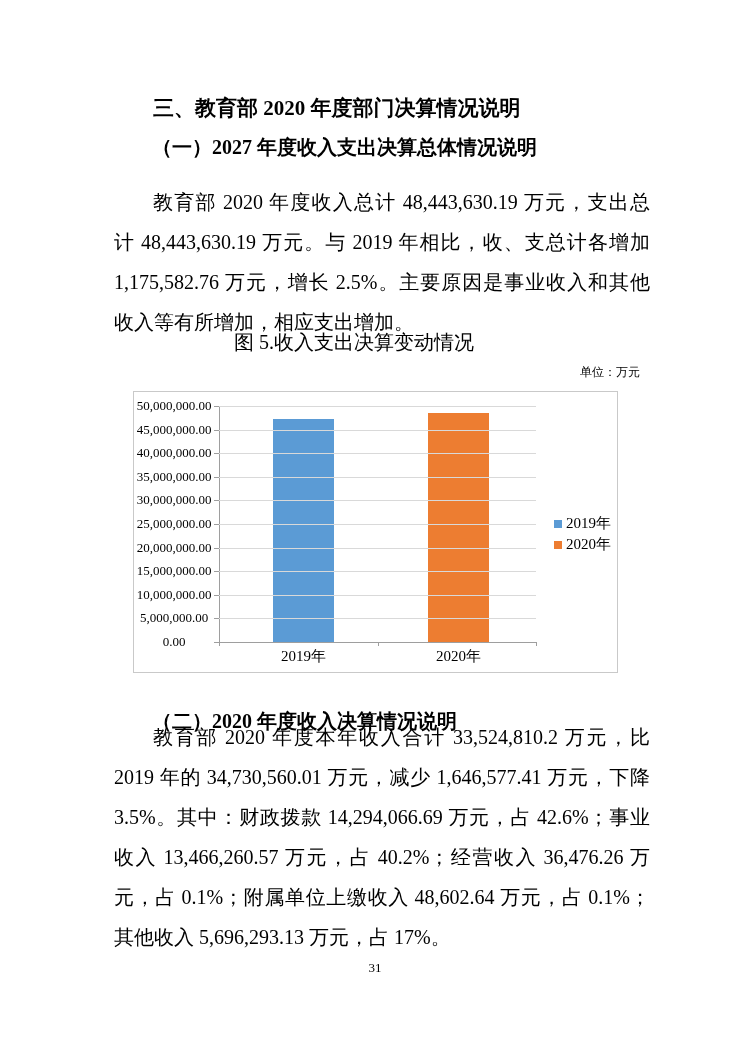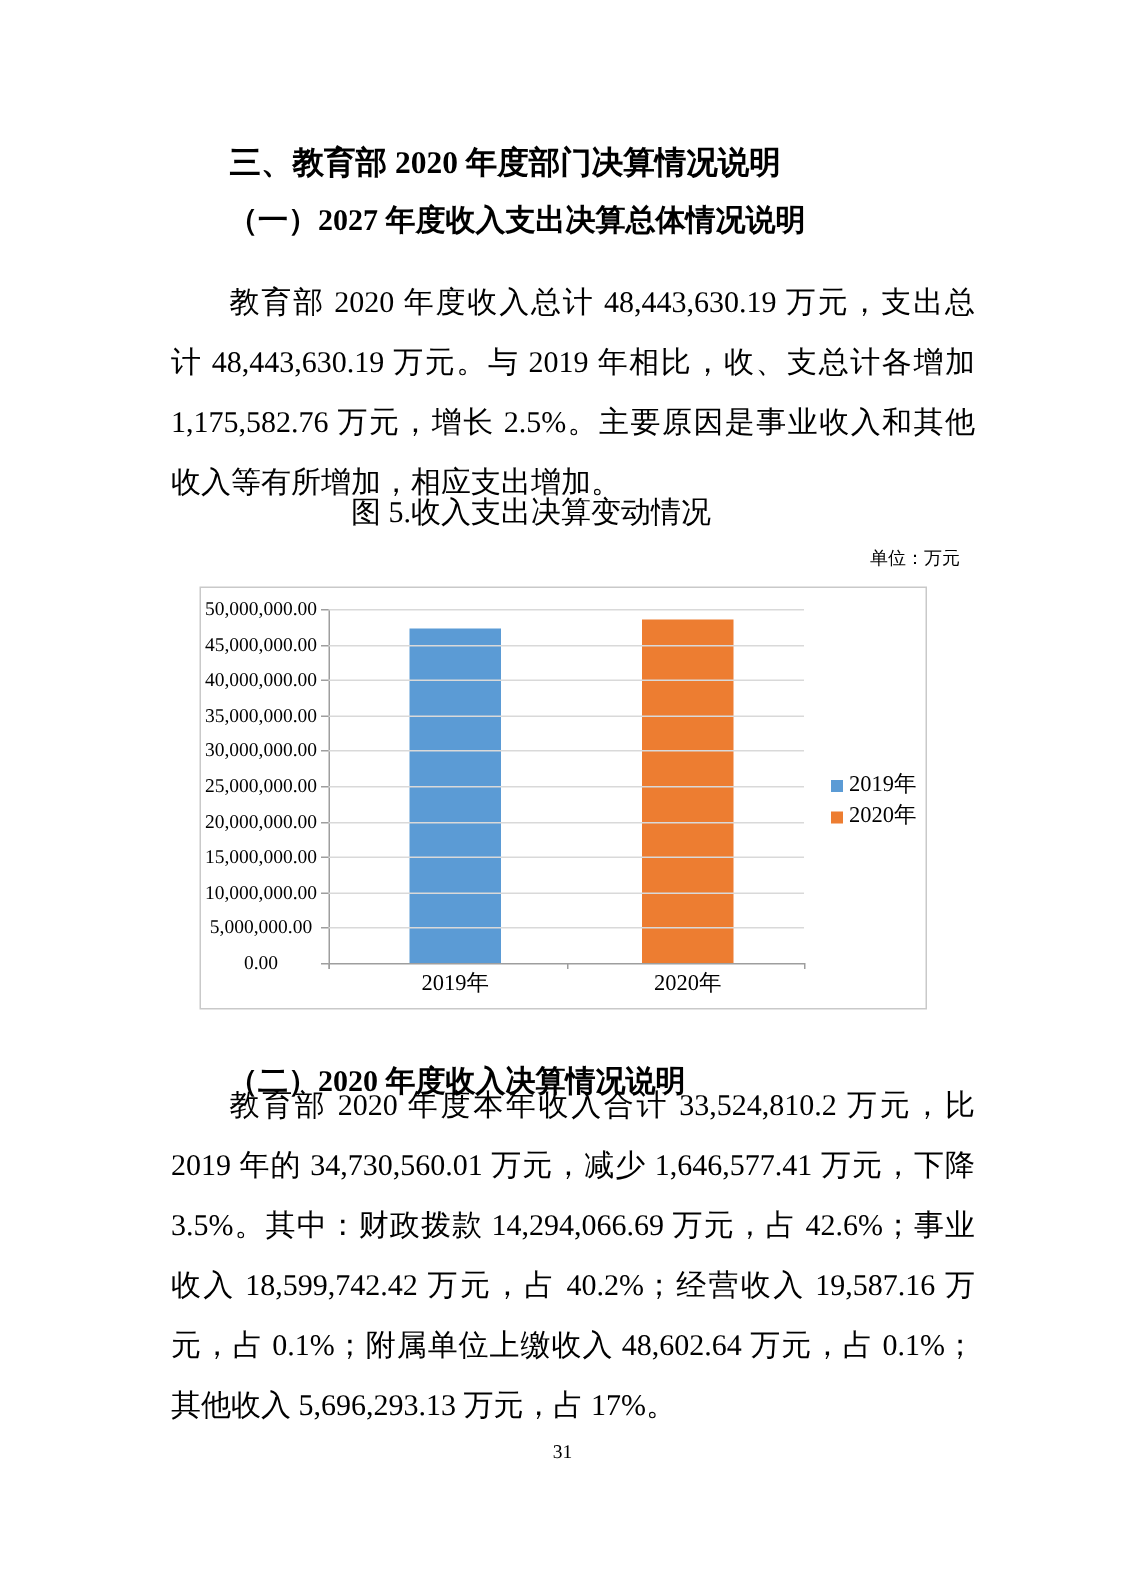--- a/index.html
+++ b/index.html
@@ -124,20 +124,20 @@
       <div class="xcat-label" style="left: 109.5px;">2019年</div>
       <div class="xcat-label" style="left: 264.5px;">2020年</div>
     </div>
 
   <div class="abs sec-title" id="sec2-title">（二）2020 年度收入决算情况说明</div>
 
   <div class="abs para" id="para2">
       <div class="line indent">教育部 2020 年度本年收入合计 33,524,810.2 万元，比</div>
       <div class="line">2019 年的 34,730,560.01 万元，减少 1,646,577.41 万元，下降</div>
       <div class="line">3.5%。其中：财政拨款 14,294,066.69 万元，占 42.6%；事业</div>
-      <div class="line">收入 18,599,742.42 万元，占 40.2%；经营收入 19,587.16 万</div>
+      <div class="line">收入 13,466,260.57 万元，占 40.2%；经营收入 36,476.26 万</div>
       <div class="line">元，占 0.1%；附属单位上缴收入 48,602.64 万元，占 0.1%；</div>
       <div class="line endline">其他收入 5,696,293.13 万元，占 17%。</div>
     </div>
 
   <div class="abs page-number">31</div>
 
 </div>
 
 </body></html>

